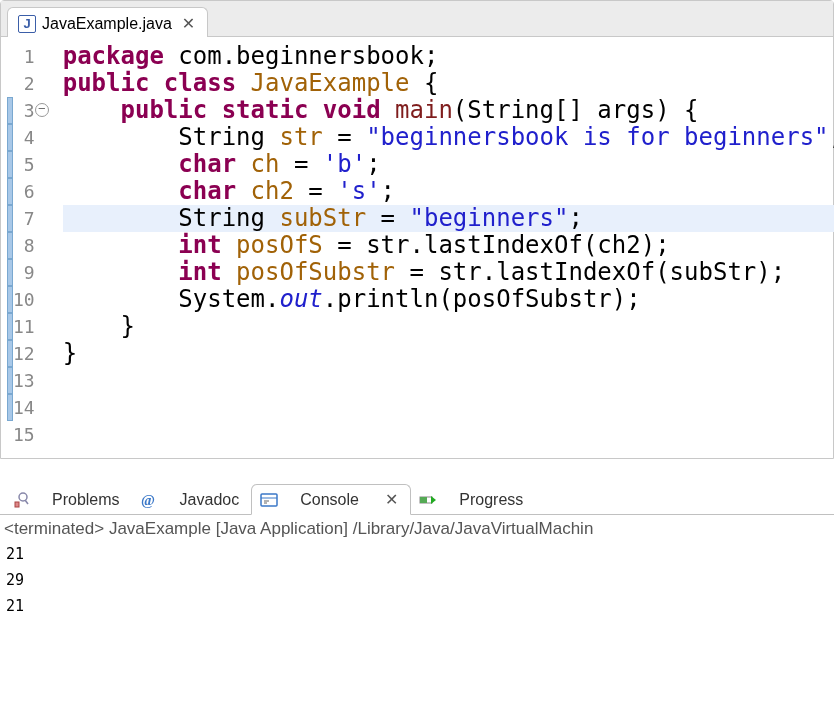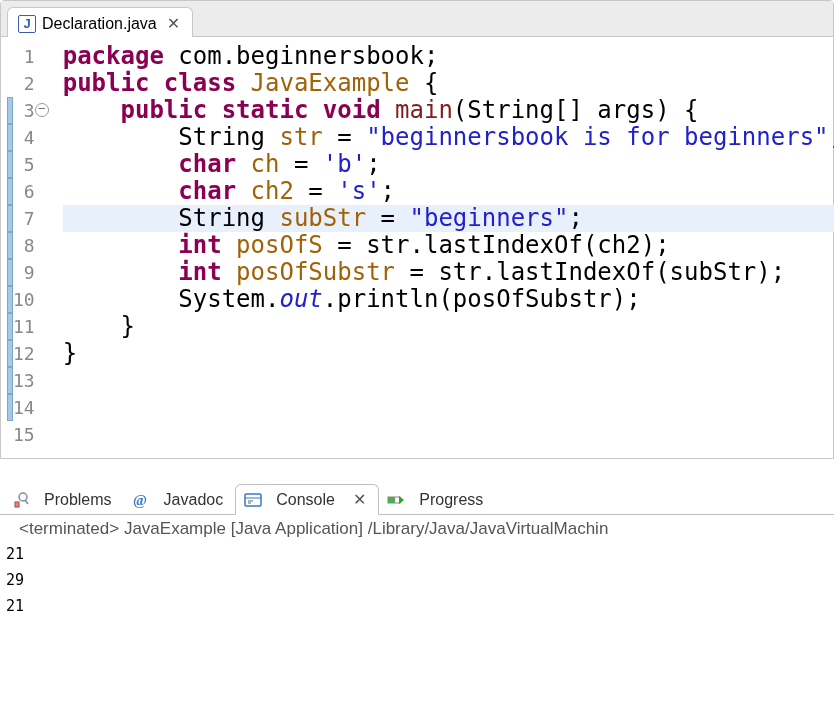--- a/index.html
+++ b/index.html
@@ -130,59 +130,59 @@
       border-bottom: 1px solid #c0c0c0;
       font-family: "Lucida Grande", sans-serif;
       font-size: 16px;
       height: 34px;
       gap: 0;
       padding-left: 4px;
     }
     .btab {
       display: flex;
       align-items: center;
-      gap: 14px;
+      gap: 22px;
       padding: 5px 12px 5px 8px;
       color: #333;
     }
     .btab.active {
       background: #fff;
       border: 1px solid #c0c0c0;
       border-bottom-color: #fff;
       border-radius: 6px 6px 0 0;
       position: relative;
       top: 1px;
     }
     .tab-icon {
       width: 18px; height: 18px;
       display: inline-flex; align-items: center; justify-content: center;
     }
     .console-status {
       font-family: "Lucida Grande", sans-serif;
       font-size: 17px;
       color: #555;
-      padding: 4px 6px 2px 19px;
+      padding: 4px 6px 2px 4px;
       white-space: nowrap;
       overflow: hidden;
     }
     .console-out {
       font-family: "Menlo", "Consolas", monospace;
       font-size: 15px;
       padding: 0 6px;
     }
     .console-line { height: 26px; line-height: 26px; }
   </style>
 </head>
 <body>
 
 <div class="editor-pane">
   <div class="editor-tabs">
     <div class="editor-tab">
       <span class="j-icon">J</span>
-      <span>Declaration.java</span>
+      <span>JavaExample.java</span>
       <span class="close-x">✕</span>
     </div>
   </div>
   <div class="code-area">
     <div class="marker-col" id="marker-col">
         <div class="marker"></div>
         <div class="marker"></div>
         <div class="marker blue"></div>
         <div class="marker blue"></div>
         <div class="marker blue"></div>

